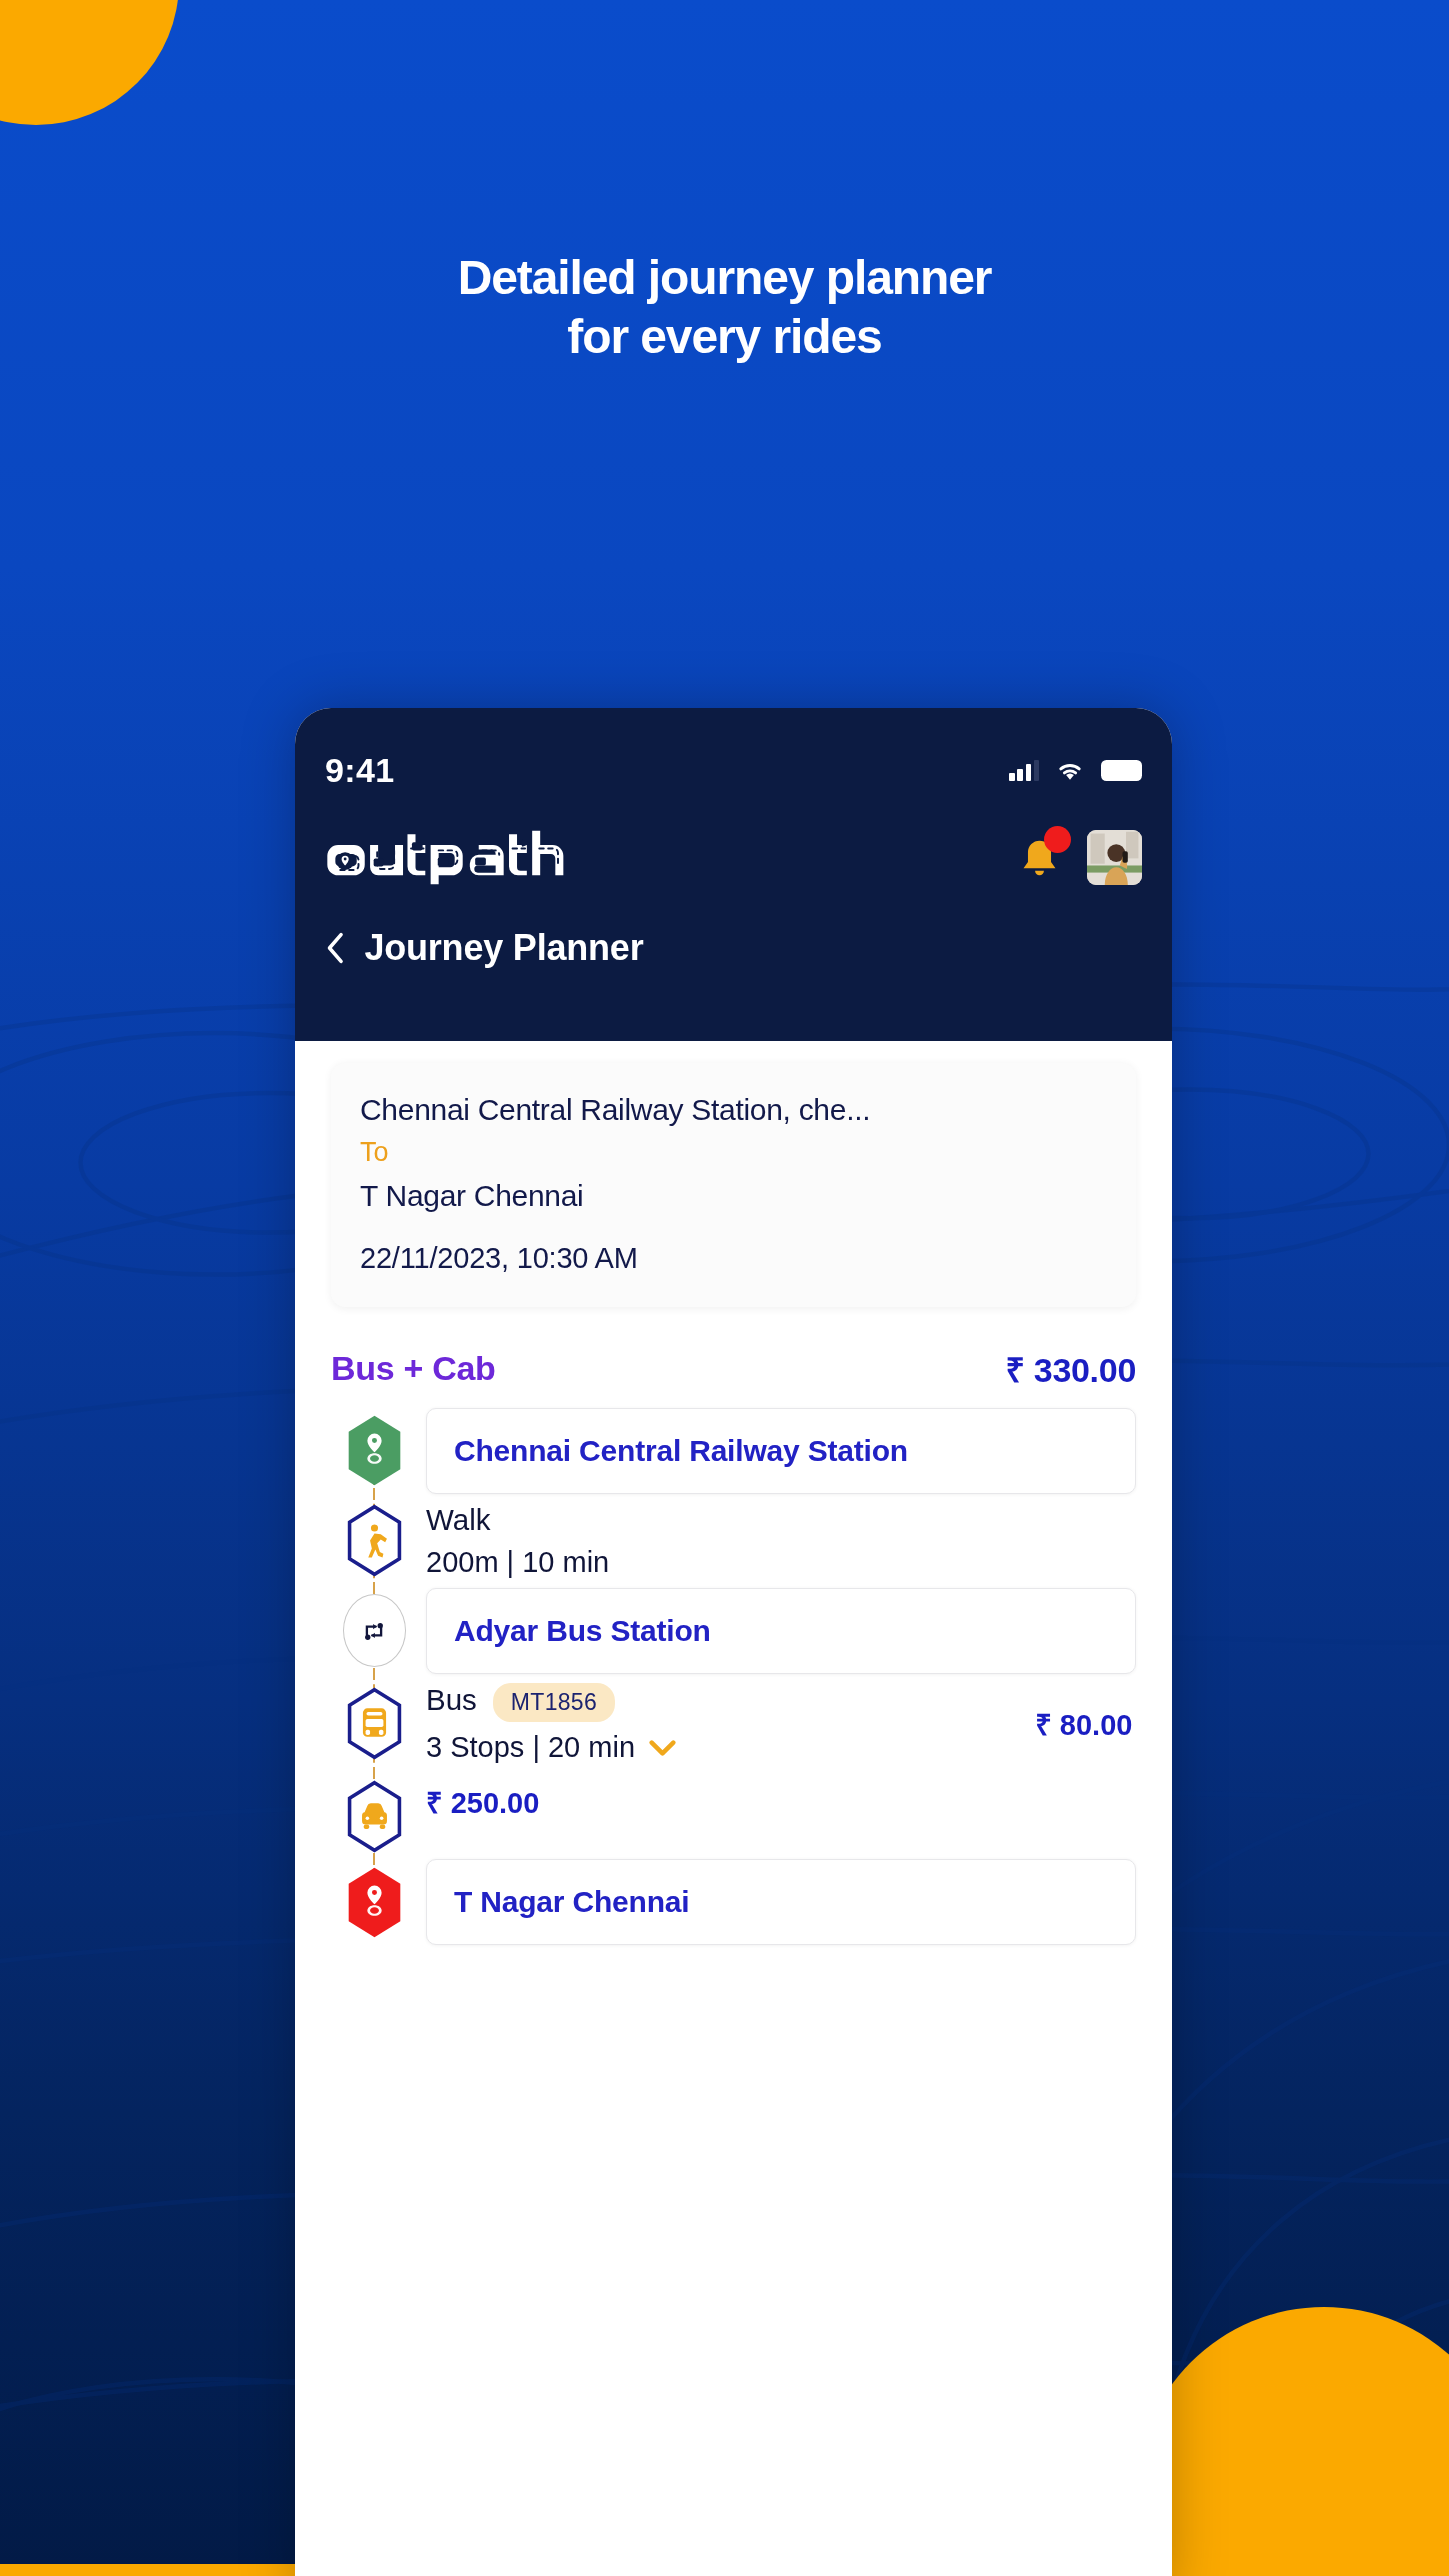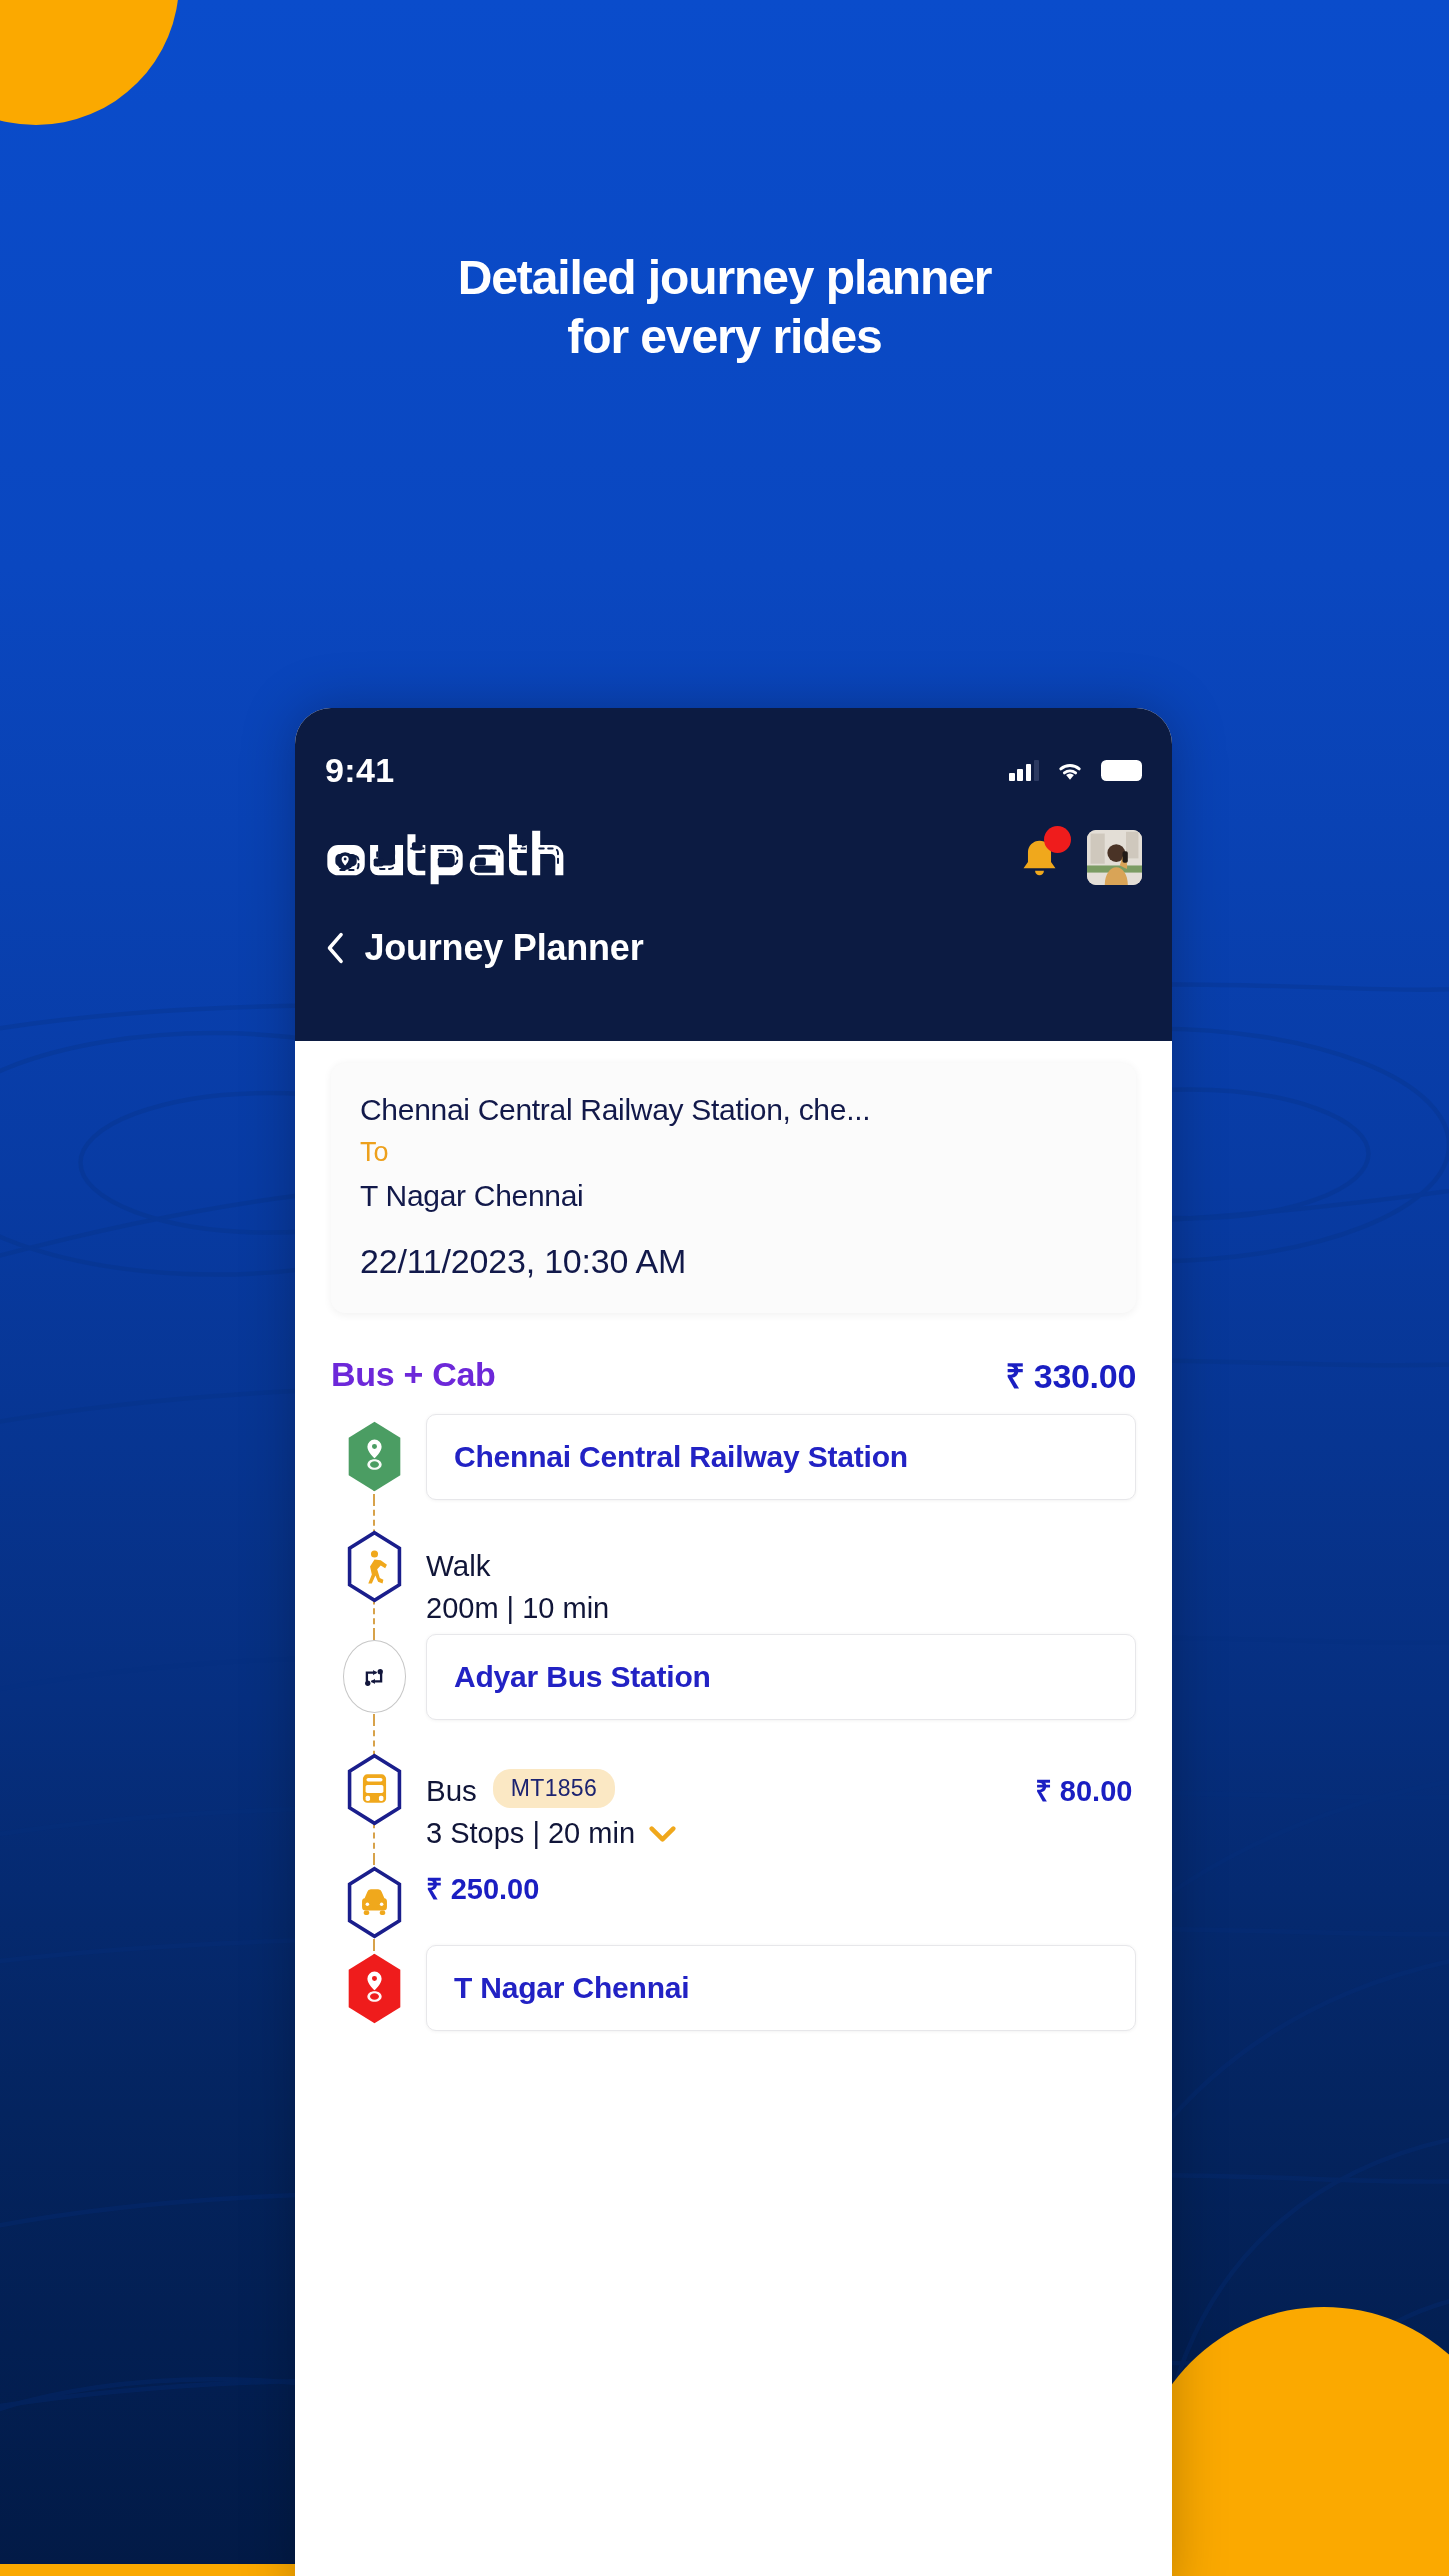--- a/index.html
+++ b/index.html
@@ -119,21 +119,21 @@
     border-radius:14.3px;
     box-shadow:0 1.8px 9px rgba(0,0,0,.06);
     padding:30px 29px 32px 29px;
   }
   .trip-from{
     font-size:30px; color:#12194a; font-weight:500; letter-spacing:-0.3px;
     white-space:nowrap; overflow:hidden; text-overflow:ellipsis;
   }
   .trip-to-label{ font-size:27px; color:#eda01c; margin-top:10.7px; }
   .trip-to{ font-size:30px; color:#12194a; font-weight:500; margin-top:10.7px; letter-spacing:-0.3px;}
-  .trip-when{ font-size:34px; color:#12194a; margin-top:29px; letter-spacing:-0.2px;}
+  .trip-when{ font-size:29px; color:#12194a; margin-top:29px; letter-spacing:-0.2px;}
 
   .mode-row{
     display:flex; align-items:center; justify-content:space-between;
     margin:39px 36px 0 36px;
   }
   .mode-title{ font-size:34px; font-weight:700; color:#6d28d9; letter-spacing:-0.3px;}
   .mode-price{ font-size:34px; font-weight:700; color:#1a1ec2; letter-spacing:-0.3px;}
 
   
   .timeline{ margin:16px 36px 0 36px; position:relative; }
@@ -175,21 +175,21 @@
     box-shadow:0 0.9px 3.6px rgba(0,0,0,.05);
     font-size:30px; color:#2222c4; font-weight:600; letter-spacing:-0.2px;
   }
 
   .leg{
     flex:1; margin-left:9px;
     display:flex; align-items:center; justify-content:space-between;
     padding:9px 3.6px 9px 0;
   }
   .leg-info{ display:flex; flex-direction:column; gap:9px; }
-  .leg-title-row{ display:flex; align-items:flex-end; gap:16px;margin-top:40px; }
+  .leg-title-row{ display:flex; align-items:flex-start; gap:16px; }
   .leg-title{ font-size:29.5px; color:#101538; font-weight:500; }
   .leg-badge{
     background:#fbe8c4; color:#1c2370;
     border-radius:18px; padding:6.3px 18px;
     font-size:23px; font-weight:500; letter-spacing:0.3px;
   }
   .leg-sub-row{ display:flex; align-items:center; gap:14.3px; }
   .leg-sub{ font-size:29px; color:#101538; }
   .chev-down{ width:27px; height:18px; display:block; }
   .leg-price{ font-size:29px; color:#1a1ec2; font-weight:600; white-space:nowrap; }

